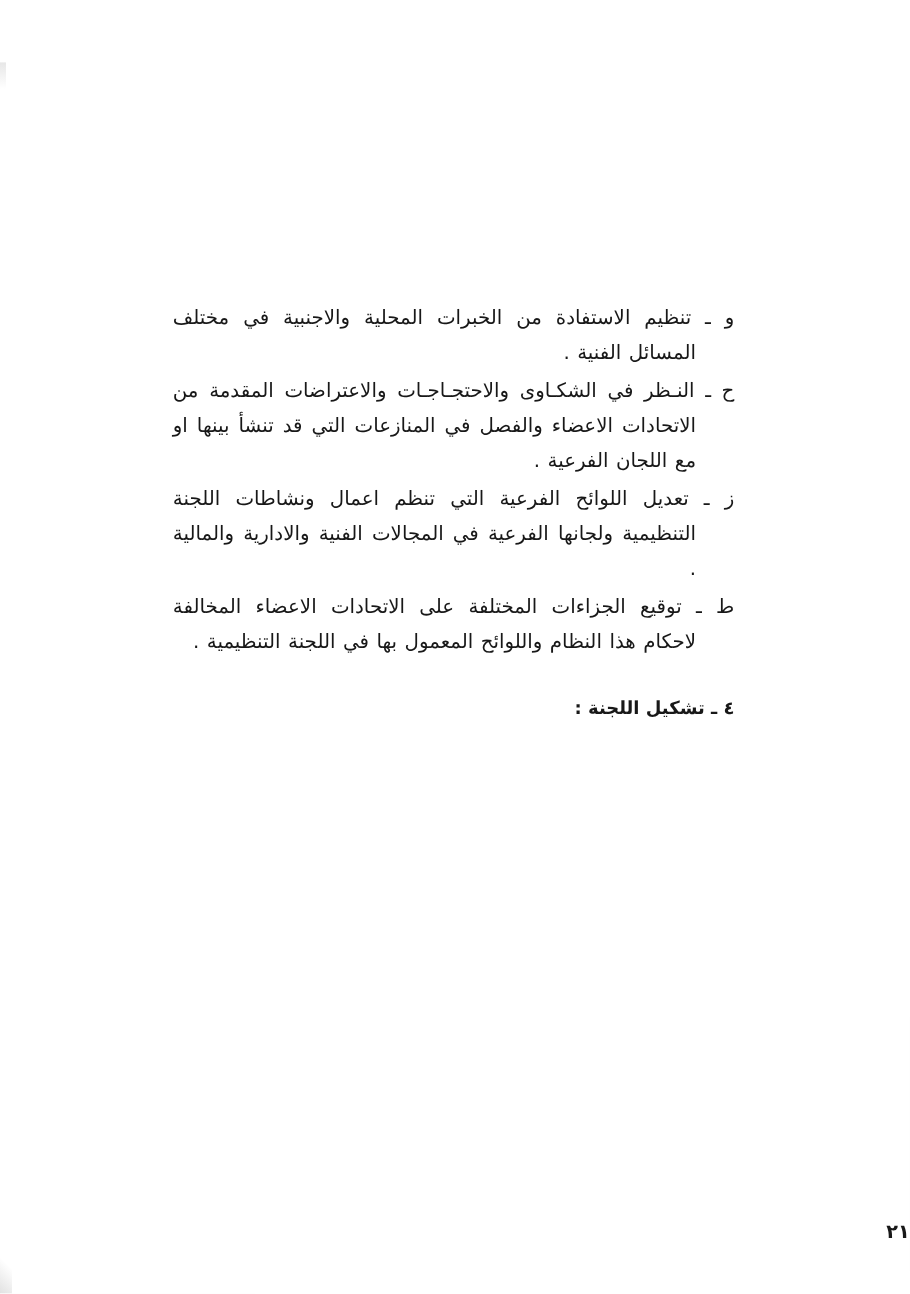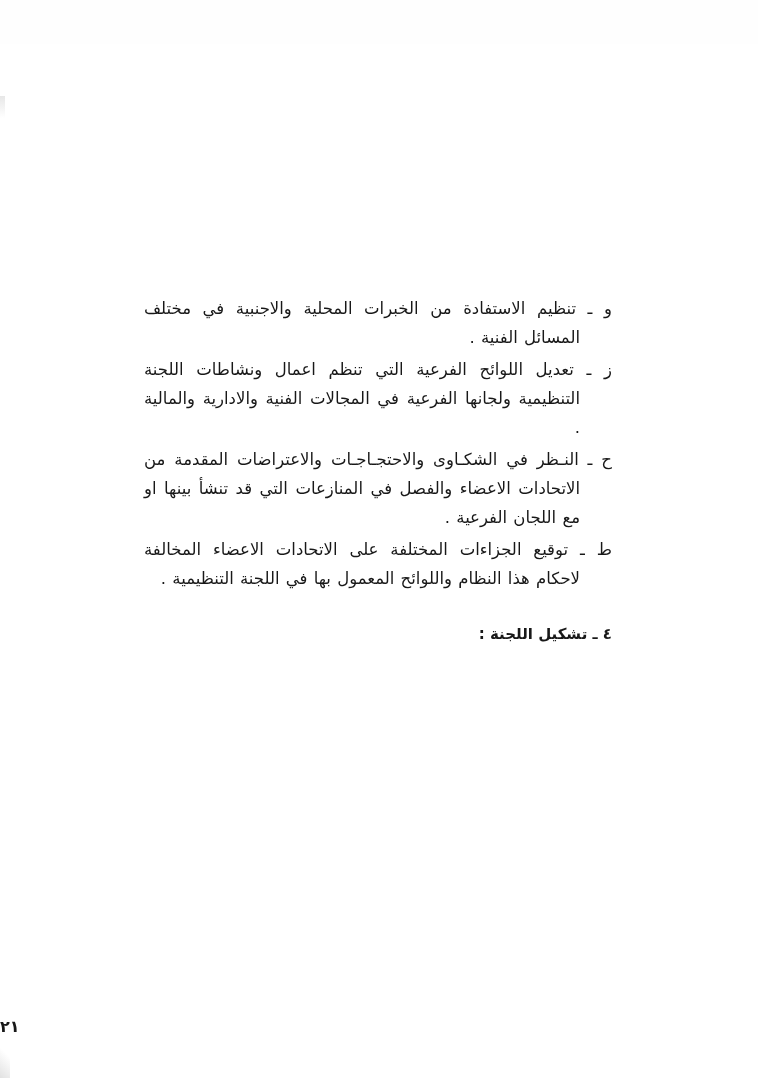--- a/index.html
+++ b/index.html
@@ -12,21 +12,20 @@
     background: #fefefe;
     position: relative;
     overflow: hidden;
     font-family: "DejaVu Sans", sans-serif;
     color: #181818;
   }
   .page {
     position: absolute;
     inset: 0;
     background: #fff;
-    margin-top: 44px;
   }
   
   .artifact-top-left {
     position: absolute;
     top: 52px;
     left: 0;
     width: 5px;
     height: 22px;
     background: linear-gradient(180deg, #cfcfcf, transparent);
     opacity: .5;
@@ -61,39 +60,39 @@
     font-size: 15px;
     line-height: 30px;
     font-weight: bold;
     text-align: right;
   }
   .page-number {
     position: absolute;
     bottom: 42px;
     left: 0;
     right: 0;
-    text-align: left;
+    text-align: right;
     font-size: 16px;
     font-weight: bold;
     letter-spacing: 1px;
   }
 </style>
 </head>
 <body>
 
 <div class="page">
 
   <span class="artifact-top-left"></span>
   <span class="artifact-bottom-left"></span>
 
   <div class="text-block">
 
     <p class="item">و ـ تنظيم الاستفادة من الخبرات المحلية والاجنبية في مختلف المسائل الفنية .</p>
+    <p class="item">ح ـ النـظر في الشكـاوى والاحتجـاجـات والاعتراضات المقدمة من الاتحادات الاعضاء والفصل في المنازعات التي قد تنشأ بينها او مع اللجان الفرعية .</p>
     <p class="item">ز ـ تعديل اللوائح الفرعية التي تنظم اعمال ونشاطات اللجنة التنظيمية ولجانها الفرعية في المجالات الفنية والادارية والمالية .</p>
-    <p class="item">ح ـ النـظر في الشكـاوى والاحتجـاجـات والاعتراضات المقدمة من الاتحادات الاعضاء والفصل في المنازعات التي قد تنشأ بينها او مع اللجان الفرعية .</p>
     <p class="item">ط ـ توقيع الجزاءات المختلفة على الاتحادات الاعضاء المخالفة لاحكام هذا النظام واللوائح المعمول بها في اللجنة التنظيمية .</p>
 
     <p class="section-heading">٤ ـ تشكيل اللجنة :</p>
 
 
   </div>
 
   <div class="page-number">٢١</div>
 
 </div>

